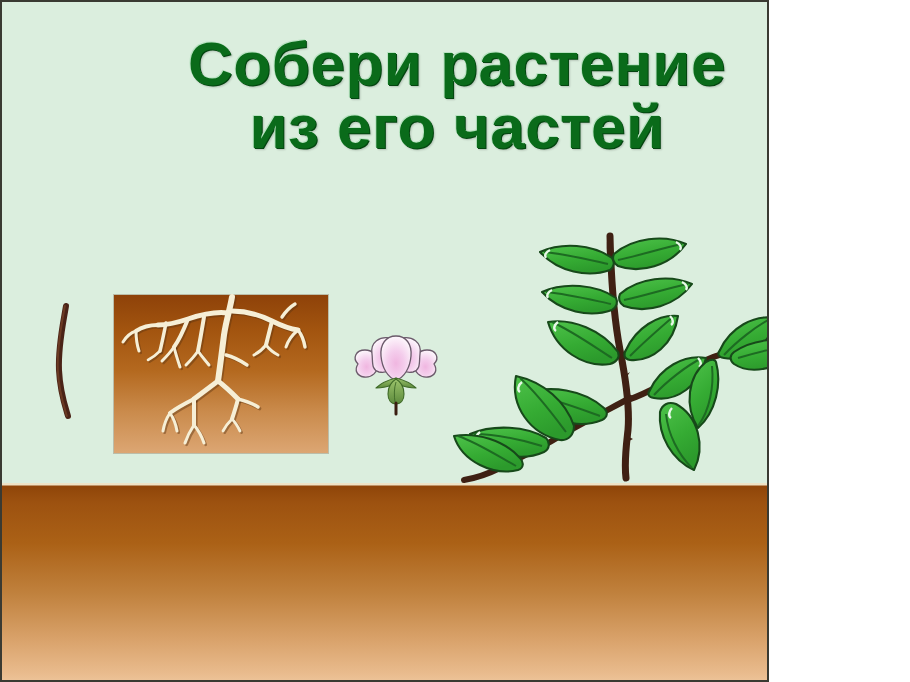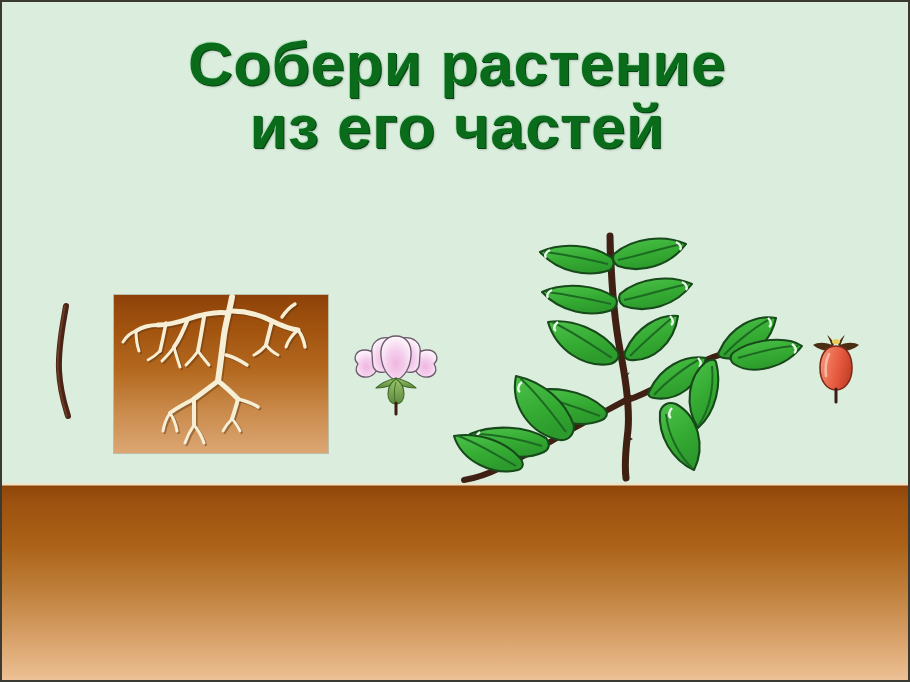--- a/index.html
+++ b/index.html
@@ -7,21 +7,21 @@
     margin: 0;
     padding: 0;
     background: #ffffff;
   }
   body {
     font-family: "Liberation Sans", sans-serif;
   }
 
   #slide {
     position: relative;
-    width: 910px;
+    width: 769px;
     height: 682px;
     box-sizing: border-box;
     border: 2px solid #3a3a32;
     background: #dbeede;
     overflow: hidden;
   }
 
   
   #title-block {
     position: absolute;

